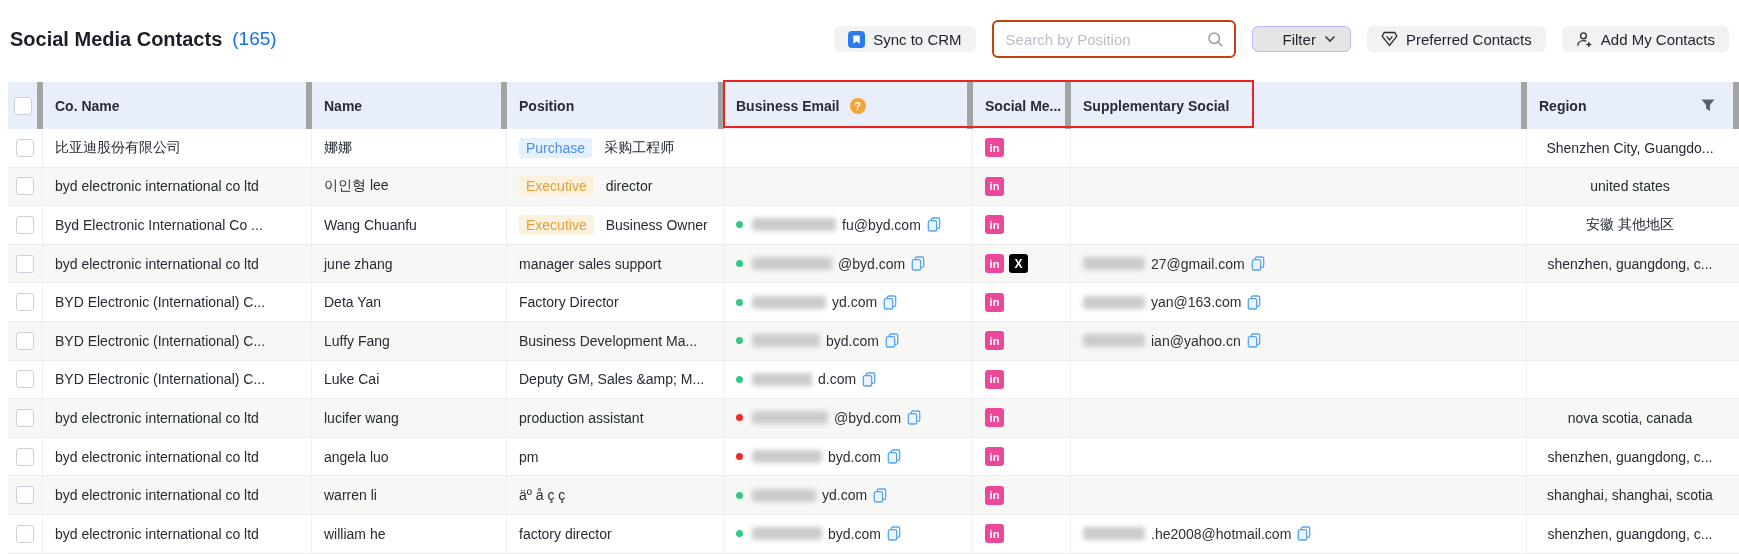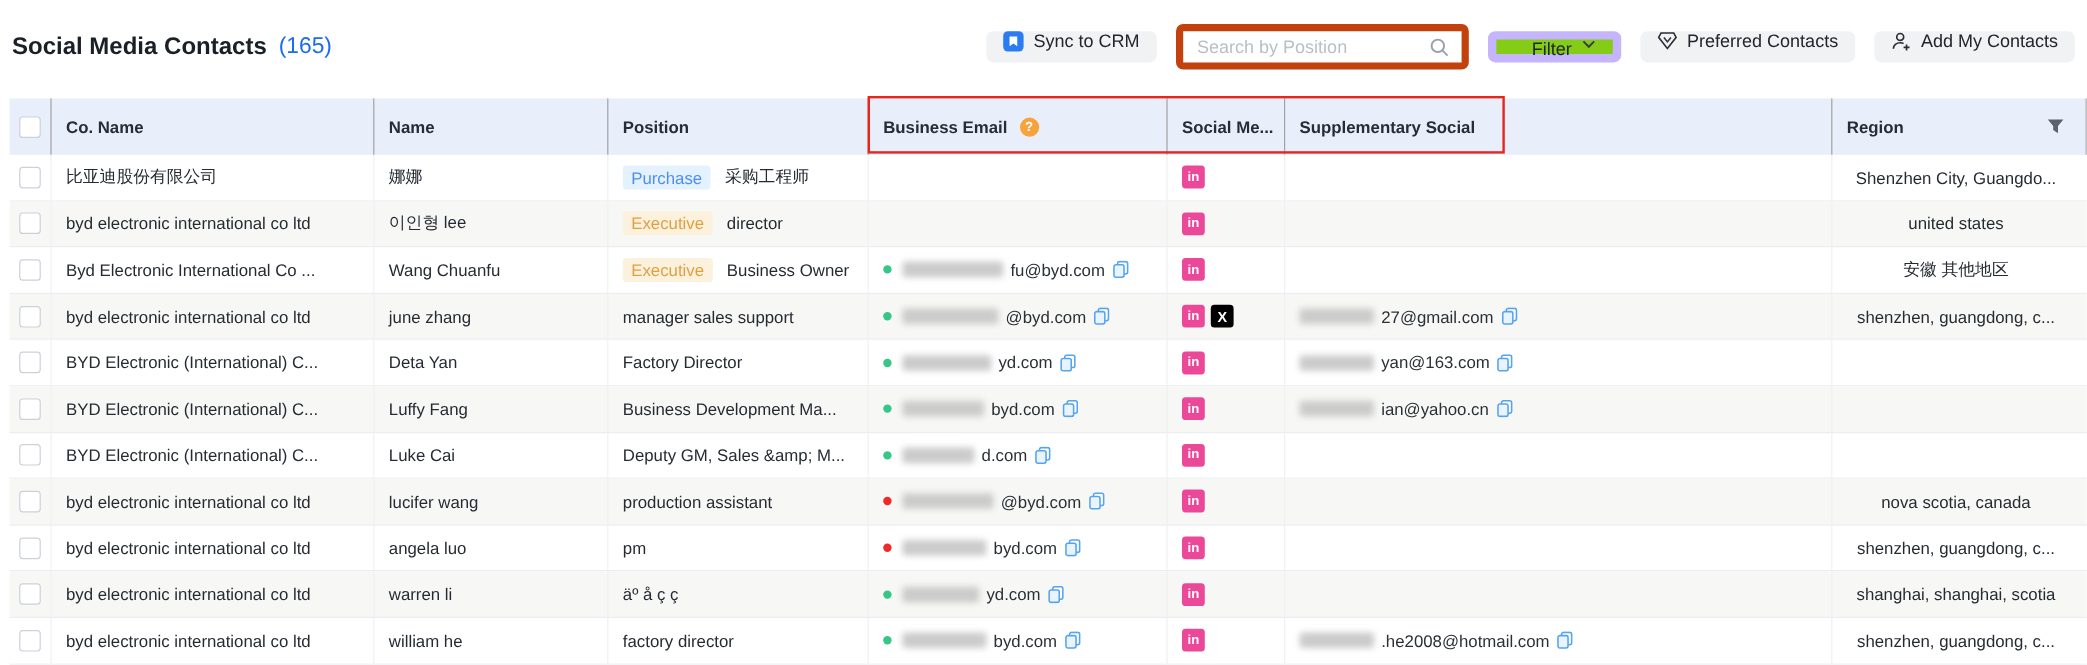--- a/index.html
+++ b/index.html
@@ -6,36 +6,36 @@
   body{
     width:1739px;height:554px;position:relative;overflow:hidden;background:#fff;
     font-family:"Liberation Sans","DejaVu Sans",sans-serif;color:#262b33;font-size:14px;
   }
   
   .topbar{position:absolute;top:0;left:0;width:1739px;height:70px;display:flex;align-items:center;
     padding:8px 10px 0 10px;box-sizing:border-box;gap:16px;}
   .title-wrap{display:flex;align-items:center;gap:10px;flex:1;}
   .page-title{font-size:20px;font-weight:bold;color:#1b1f27;}
   .page-count{font-size:19px;color:#1a6fe8;}
-  .btn{height:26px;display:flex;align-items:flex-start;gap:8px;padding:0 14px;border-radius:6px;
+  .btn{height:26px;display:flex;align-items:center;gap:8px;padding:0 14px;border-radius:6px;
     font-size:15px;color:#21252d;cursor:pointer;box-sizing:border-box;white-space:nowrap;}
   .btn-gray{background:#f1f2f4;}
-  .btn-outline{background:#84cc16;border:7px solid #c4b5fd;padding-left:30px;}
-  .searchbox{width:244px;height:38px;border:6px solid #c2410c;border-radius:6px;background:#fff;
+  .btn-outline{background:#e5e5e5;border:1px solid #c4b5fd;padding-left:30px;}
+  .searchbox{width:244px;height:38px;border:2px solid #c2410c;border-radius:6px;background:#fff;
     display:flex;align-items:center;padding:0 10px;box-sizing:border-box;gap:8px;}
   .searchbox input{border:none;outline:none;flex:1;font-size:15px;color:#333;min-width:0;
     font-family:"Liberation Sans","DejaVu Sans",sans-serif;}
   .searchbox input::placeholder{color:#b9bfc9;}
   .crm-logo{width:17px;height:17px;border-radius:4px;background:#2b7cf0;display:flex;
     align-items:center;justify-content:center;flex:none;}
   
   .table{position:absolute;top:82px;left:8px;width:1731px;}
   .tr{display:flex;width:1731px;box-sizing:border-box;}
   .thead{height:47px;background:#e9eefb;}
-  .thead .cell{border-right:1px solid #a3a3a3;font-weight:bold;color:#272c36;font-size:14px;}
+  .thead .cell{border-right:6px solid #a3a3a3;font-weight:bold;color:#272c36;font-size:14px;}
   .tbody .tr{height:38.6px;border-bottom:1px solid #ebedf1;}
   .tbody .tr.even{background:#f7f8f5;}
   .cell{box-sizing:border-box;display:flex;align-items:center;padding:0 12px;overflow:hidden;
     white-space:nowrap;border-right:1px solid #eef0f3;gap:6px;}
   .c0{width:35px;justify-content:center;padding:0;}
   .c1{width:269px;}
   .c2{width:195px;}
   .c3{width:217px;}
   .c4{width:249px;}
   .c5{width:98px;gap:5px;}

